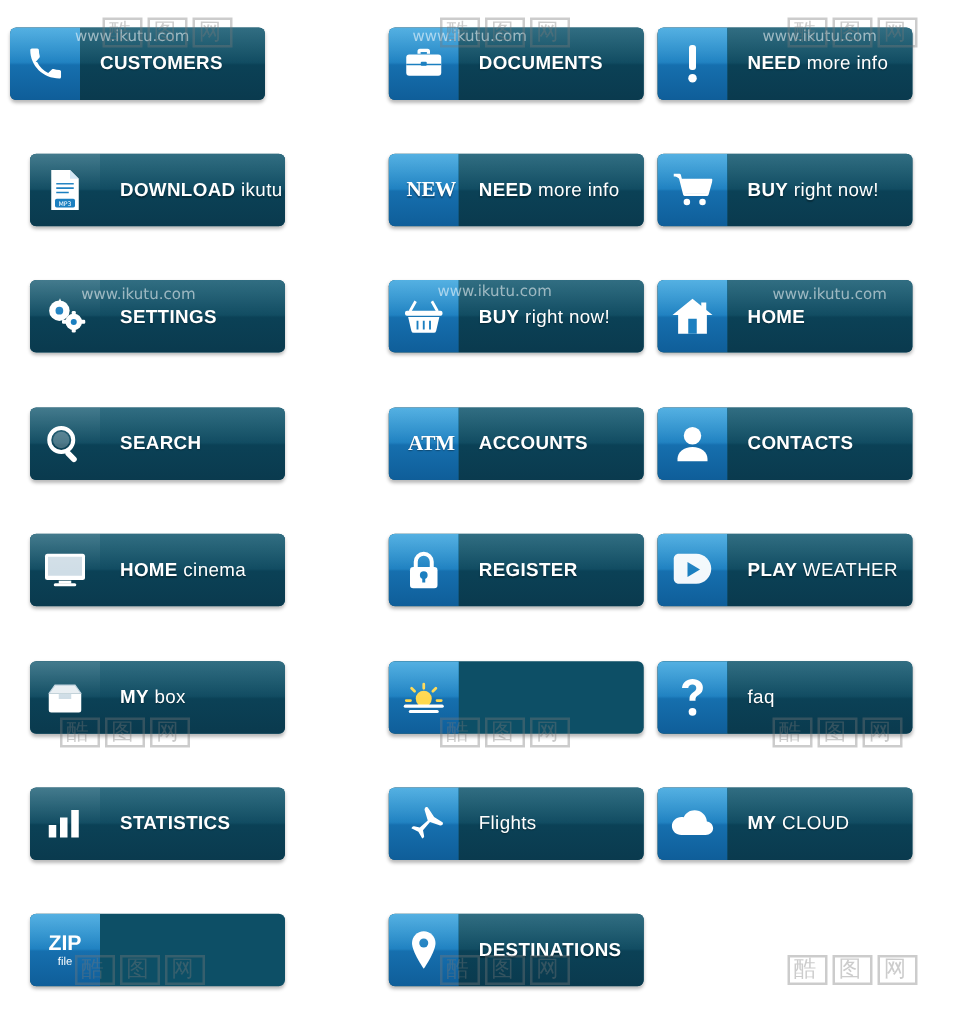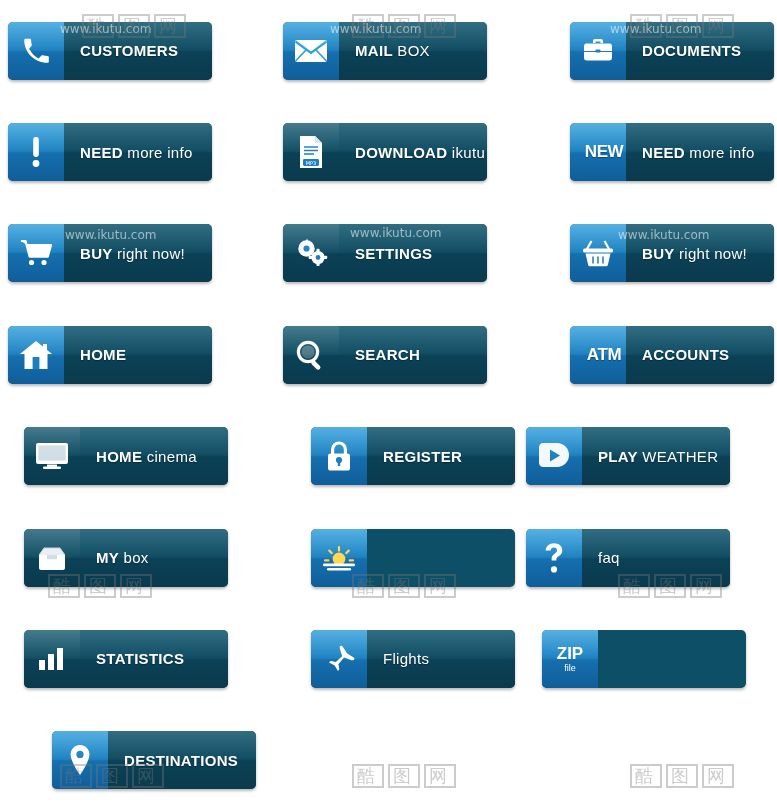--- a/index.html
+++ b/index.html
@@ -121,21 +121,21 @@
 
   
   .badge-text {
     position: relative;
     z-index: 3;
     color: #fff;
     font-weight: bold;
     font-size: 17px;
     letter-spacing: -0.4px;
     text-shadow: 0 1px 1px rgba(0,0,0,0.35);
-    font-family: Liberation Sans, sans-serif;
+    font-family: Liberation Serif, serif;
     margin-left: 12px;
   }
   .zipwrap {
     position: relative; z-index: 3;
     display:flex; flex-direction:column; align-items:center; line-height:1;
   }
   .zipwrap .z1 { font-size:17px; font-weight:bold; color:#fff; }
   .zipwrap .z2 { font-size:9px; font-weight:normal; color:#fff; margin-top:2px;}
 
   
@@ -169,34 +169,20 @@
 <div id="grid">
     <div class="cell col1">
       <div class="btn">
         <div class="icon-panel">
           <svg class="icn" width="28" height="28" viewBox="0 0 24 24">
             <path fill="#ffffff" d="M6.6 10.8c1.7 3.3 4.3 5.9 7.6 7.6l2.5-2.5c.3-.3.8-.4 1.2-.3 1.2.4 2.6.6 4 .6.6 0 1.1.5 1.1 1.1V21c0 .6-.5 1.1-1.1 1.1C10.6 22.1 1.9 13.4 1.9 2.6 1.9 2 2.4 1.5 3 1.5h3.7c.6 0 1.1.5 1.1 1.1 0 1.4.2 2.8.6 4 .1.4 0 .9-.3 1.2l-2.5 3z"></path>
           </svg>
         </div>
         <div class="label-panel">
           <div class="label-text"><span class="cap">CUSTOMERS</span></div>
-        </div>
-      </div>
-    </div>
-    <div class="cell col2">
-      <div class="btn">
-        <div class="icon-panel">
-          <svg class="icn" width="34" height="26" viewBox="0 0 34 26">
-            <rect x="1" y="2" width="32" height="22" rx="2" fill="#ffffff"></rect>
-            <path d="M1.5 3.5 L17 15 L32.5 3.5" fill="none" stroke="#2a9ddb" stroke-width="2.2"></path>
-            <path d="M1.5 23 L12 12 M32.5 23 L22 12" fill="none" stroke="#2a9ddb" stroke-width="1.6"></path>
-          </svg>
-        </div>
-        <div class="label-panel">
-          <div class="label-text"><span class="cap">MAIL</span><span class="low"> BOX</span></div>
         </div>
       </div>
     </div>
     <div class="cell col3">
       <div class="btn">
         <div class="icon-panel">
           <svg class="icn" width="32" height="28" viewBox="0 0 32 28">
             <path fill="#ffffff" d="M11 4a2 2 0 0 1 2-2h6a2 2 0 0 1 2 2v2h-2.5V4.6h-5V6H11V4z"></path>
             <rect x="2" y="6.5" width="28" height="17" rx="2.4" fill="#ffffff"></rect>
             <rect x="13.6" y="12.4" width="4.8" height="3.2" rx="0.8" fill="#1b7fc0"></rect>
@@ -330,20 +316,33 @@
     <div class="cell col3">
       <div class="btn">
         <div class="icon-panel">
           <span class="badge-text">ATM</span>
         </div>
         <div class="label-panel">
           <div class="label-text"><span class="cap">ACCOUNTS</span></div>
         </div>
       </div>
     </div>
+    <div class="cell col1">
+      <div class="btn">
+        <div class="icon-panel">
+          <svg class="icn" width="28" height="30" viewBox="0 0 28 30">
+            <circle cx="14" cy="8.6" r="7" fill="#ffffff"></circle>
+            <path fill="#ffffff" d="M14 17.5c7 0 12 4.2 12 9.5v2H2v-2c0-5.3 5-9.5 12-9.5z"></path>
+          </svg>
+        </div>
+        <div class="label-panel">
+          <div class="label-text"><span class="cap">CONTACTS</span></div>
+        </div>
+      </div>
+    </div>
     <div class="cell col2">
       <div class="btn flat">
         <div class="icon-panel">
           <svg class="icn" width="34" height="28" viewBox="0 0 34 28">
             <rect x="1" y="1" width="32" height="21" rx="2" fill="#ffffff"></rect>
             <rect x="3.4" y="3.4" width="27.2" height="15.2" fill="#cfdde6"></rect>
             <rect x="12" y="22.5" width="10" height="2.4" fill="#ffffff"></rect>
             <rect x="8" y="24.6" width="18" height="2.4" rx="1.2" fill="#ffffff"></rect>
           </svg>
         </div>
@@ -439,20 +438,32 @@
     </div>
     <div class="cell col3">
       <div class="btn">
         <div class="icon-panel">
           <svg class="icn" width="34" height="30" viewBox="0 0 34 30">
             <path fill="#ffffff" d="M32 13.8c.5.5.5 1.4 0 1.9-.6.6-1.6.8-2.4.5l-7.6-2.6-5.6 6.6.9 4.6c.1.6-.1 1.1-.6 1.4l-.9.6-3.1-5.4-5.6-2.8.7-1c.3-.5.9-.7 1.5-.6l4.5.9 6.4-5.6L17.8 4.4c-.3-.8-.1-1.8.5-2.4.5-.5 1.4-.5 1.9 0 .2.2 5.1 7.6 5.1 7.6z"></path>
           </svg>
         </div>
         <div class="label-panel">
           <div class="label-text"><span class="low">Flights</span></div>
+        </div>
+      </div>
+    </div>
+    <div class="cell col1">
+      <div class="btn">
+        <div class="icon-panel">
+          <svg class="icn" width="36" height="24" viewBox="0 0 36 24">
+            <path fill="#ffffff" d="M28.5 21H9.2C4.9 21 1.5 17.8 1.5 13.8S4.9 6.6 9.2 6.6c.6 0 1.2.1 1.8.2C12.5 3.4 15.8 1.2 19.6 1.2c5.2 0 9.5 3.9 9.9 8.9 3 .4 5 2.8 5 5.5 0 3-2.6 5.4-6 5.4z"></path>
+          </svg>
+        </div>
+        <div class="label-panel">
+          <div class="label-text"><span class="cap">MY</span><span class="low"> CLOUD</span></div>
         </div>
       </div>
     </div>
     <div class="cell col2">
       <div class="btn lightall">
         <div class="icon-panel">
           <span class="zipwrap">
             <span class="z1">ZIP</span>
             <span class="z2">file</span>
           </span>

